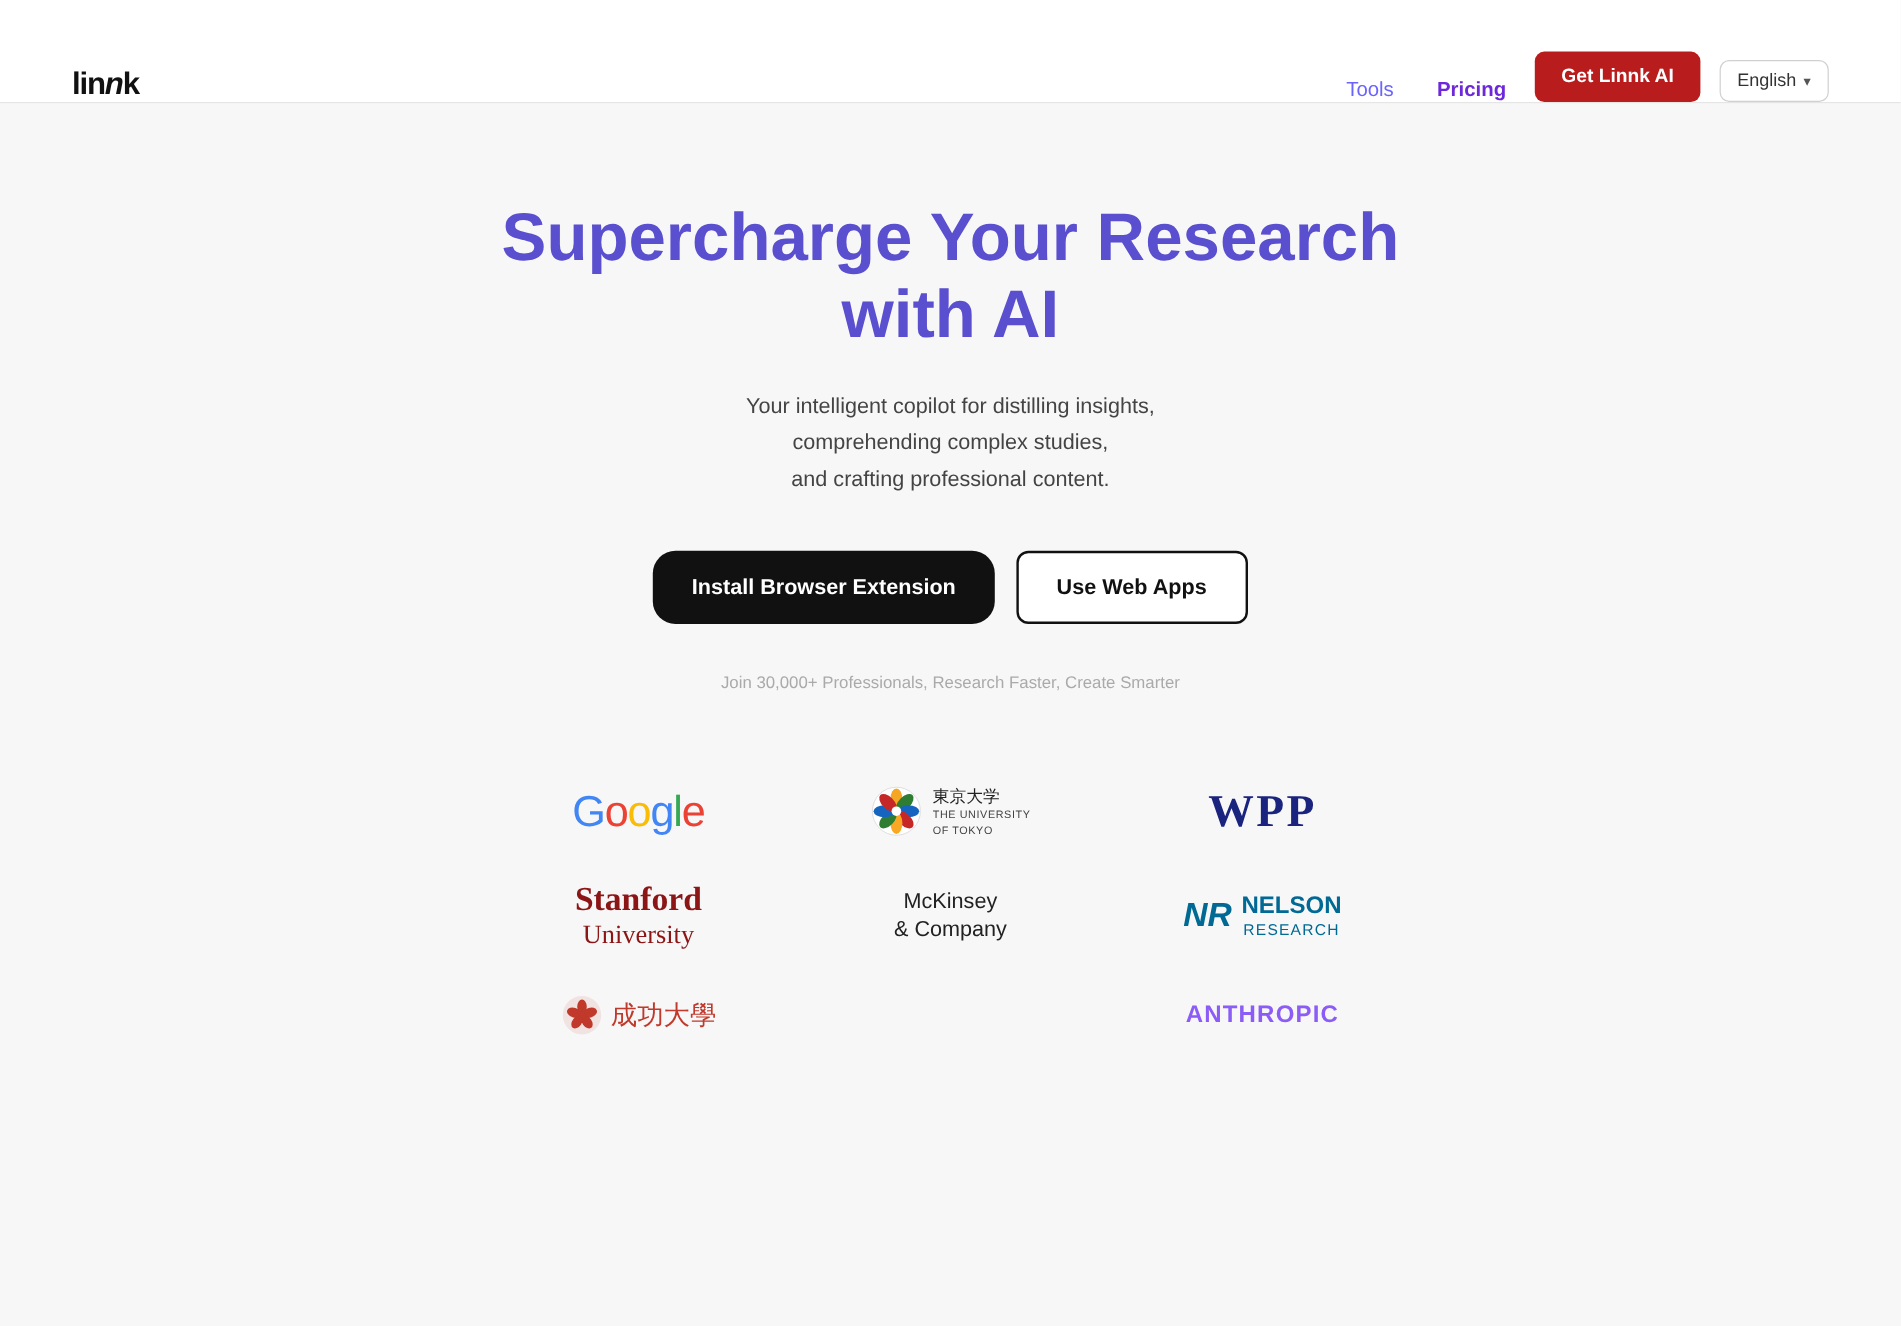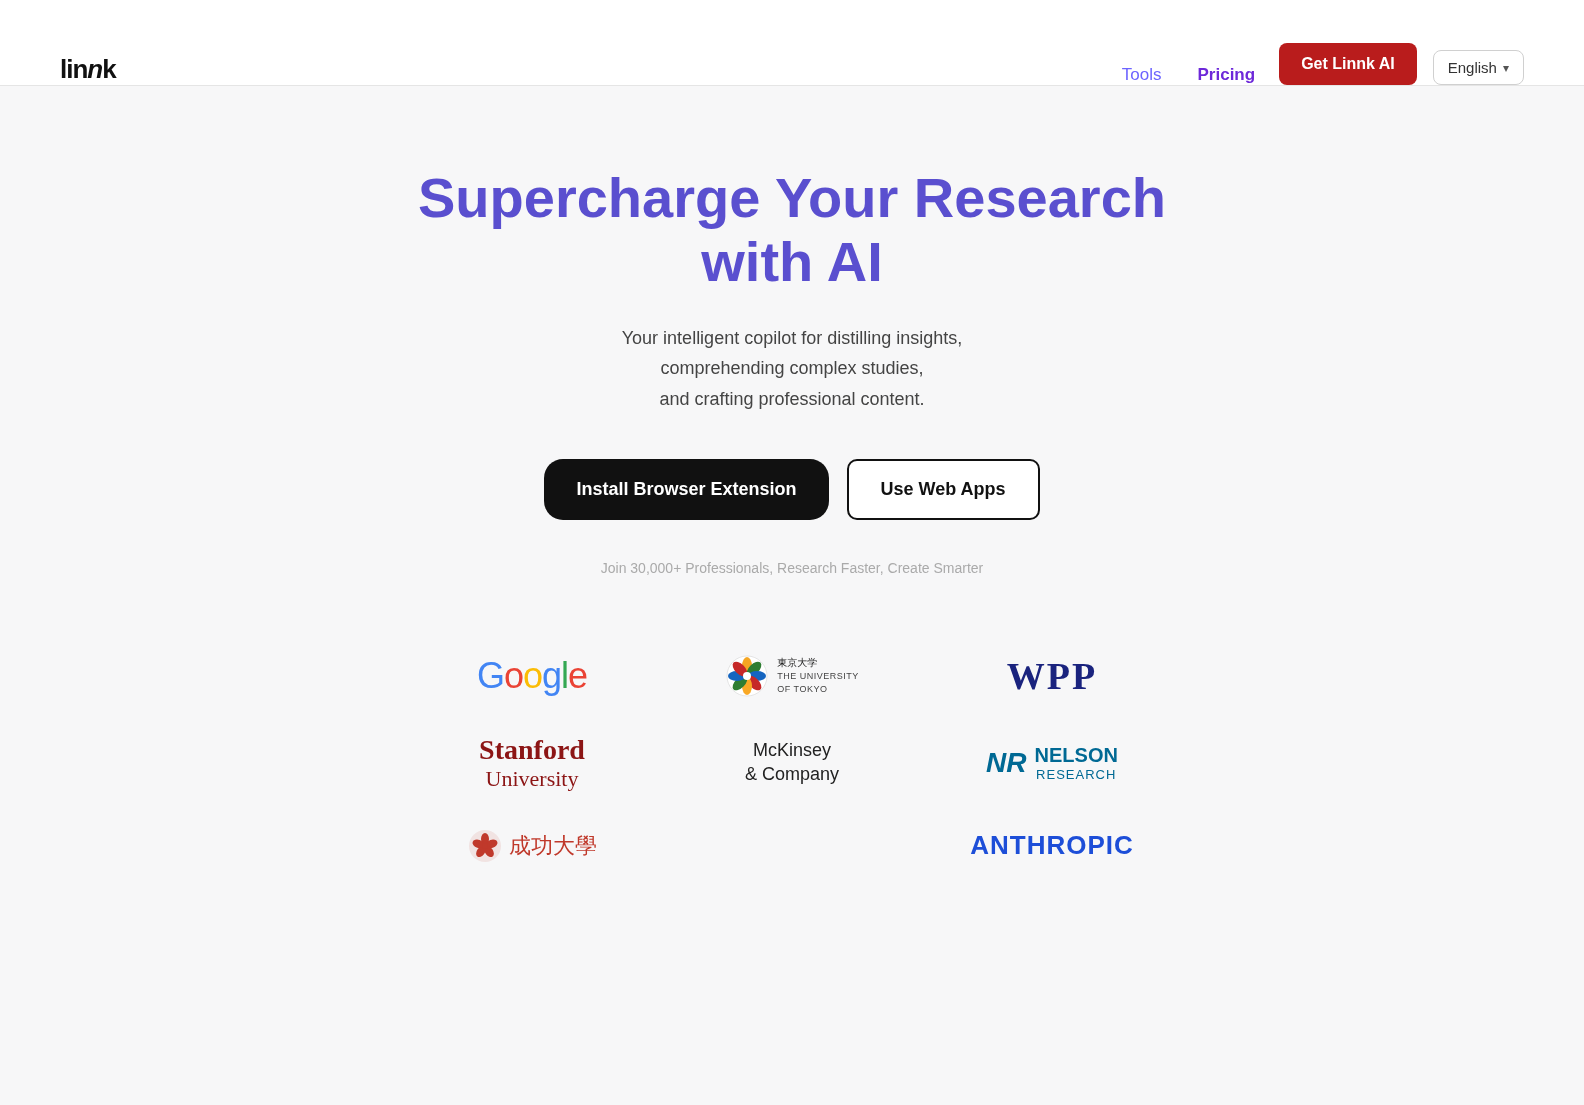--- a/index.html
+++ b/index.html
@@ -254,23 +254,23 @@
 
     
     .apple-logo {
       font-size: 52px;
       color: #555;
       line-height: 1;
     }
 
     
     .anthropic-logo {
-      font-size: 26px;
-      font-weight: 700;
-      color: #1d4ed8;
+      font-size: 20px;
+      font-weight: 700;
+      color: #8b5cf6;
       letter-spacing: 1px;
     }
   </style>
 </head>
 <body>
 
 <nav>
   <a href="#" class="nav-logo">
     <span>lin</span><span style="font-style:italic;">n</span><span>k</span>
   </a>
@@ -319,21 +319,21 @@
               <ellipse cx="0" cy="-10" rx="5" ry="9" fill="#1565c0" transform="rotate(90)"></ellipse>
               <ellipse cx="0" cy="-10" rx="5" ry="9" fill="#c62828" transform="rotate(135)"></ellipse>
               <ellipse cx="0" cy="-10" rx="5" ry="9" fill="#f9a825" transform="rotate(180)"></ellipse>
               <ellipse cx="0" cy="-10" rx="5" ry="9" fill="#2e7d32" transform="rotate(225)"></ellipse>
               <ellipse cx="0" cy="-10" rx="5" ry="9" fill="#1565c0" transform="rotate(270)"></ellipse>
               <ellipse cx="0" cy="-10" rx="5" ry="9" fill="#c62828" transform="rotate(315)"></ellipse>
               <circle cx="0" cy="0" r="4" fill="#fff"></circle>
             </g>
           </svg>
           <div class="tokyo-text">
-            <div class="tokyo-jp" style="font-size:10px; color:#222;">東京大学</div>
+            <div class="tokyo-jp" style="font-size:14px; color:#222;">東京大学</div>
             <div style="font-size:9px; color:#444; letter-spacing:0.5px;">THE UNIVERSITY</div>
             <div style="font-size:9px; color:#444; letter-spacing:0.5px;">OF TOKYO</div>
           </div>
         </div>
       </div>
 
       <div class="logo-item">
         <span class="wpp-logo">WPP</span>
       </div>
     </div>

